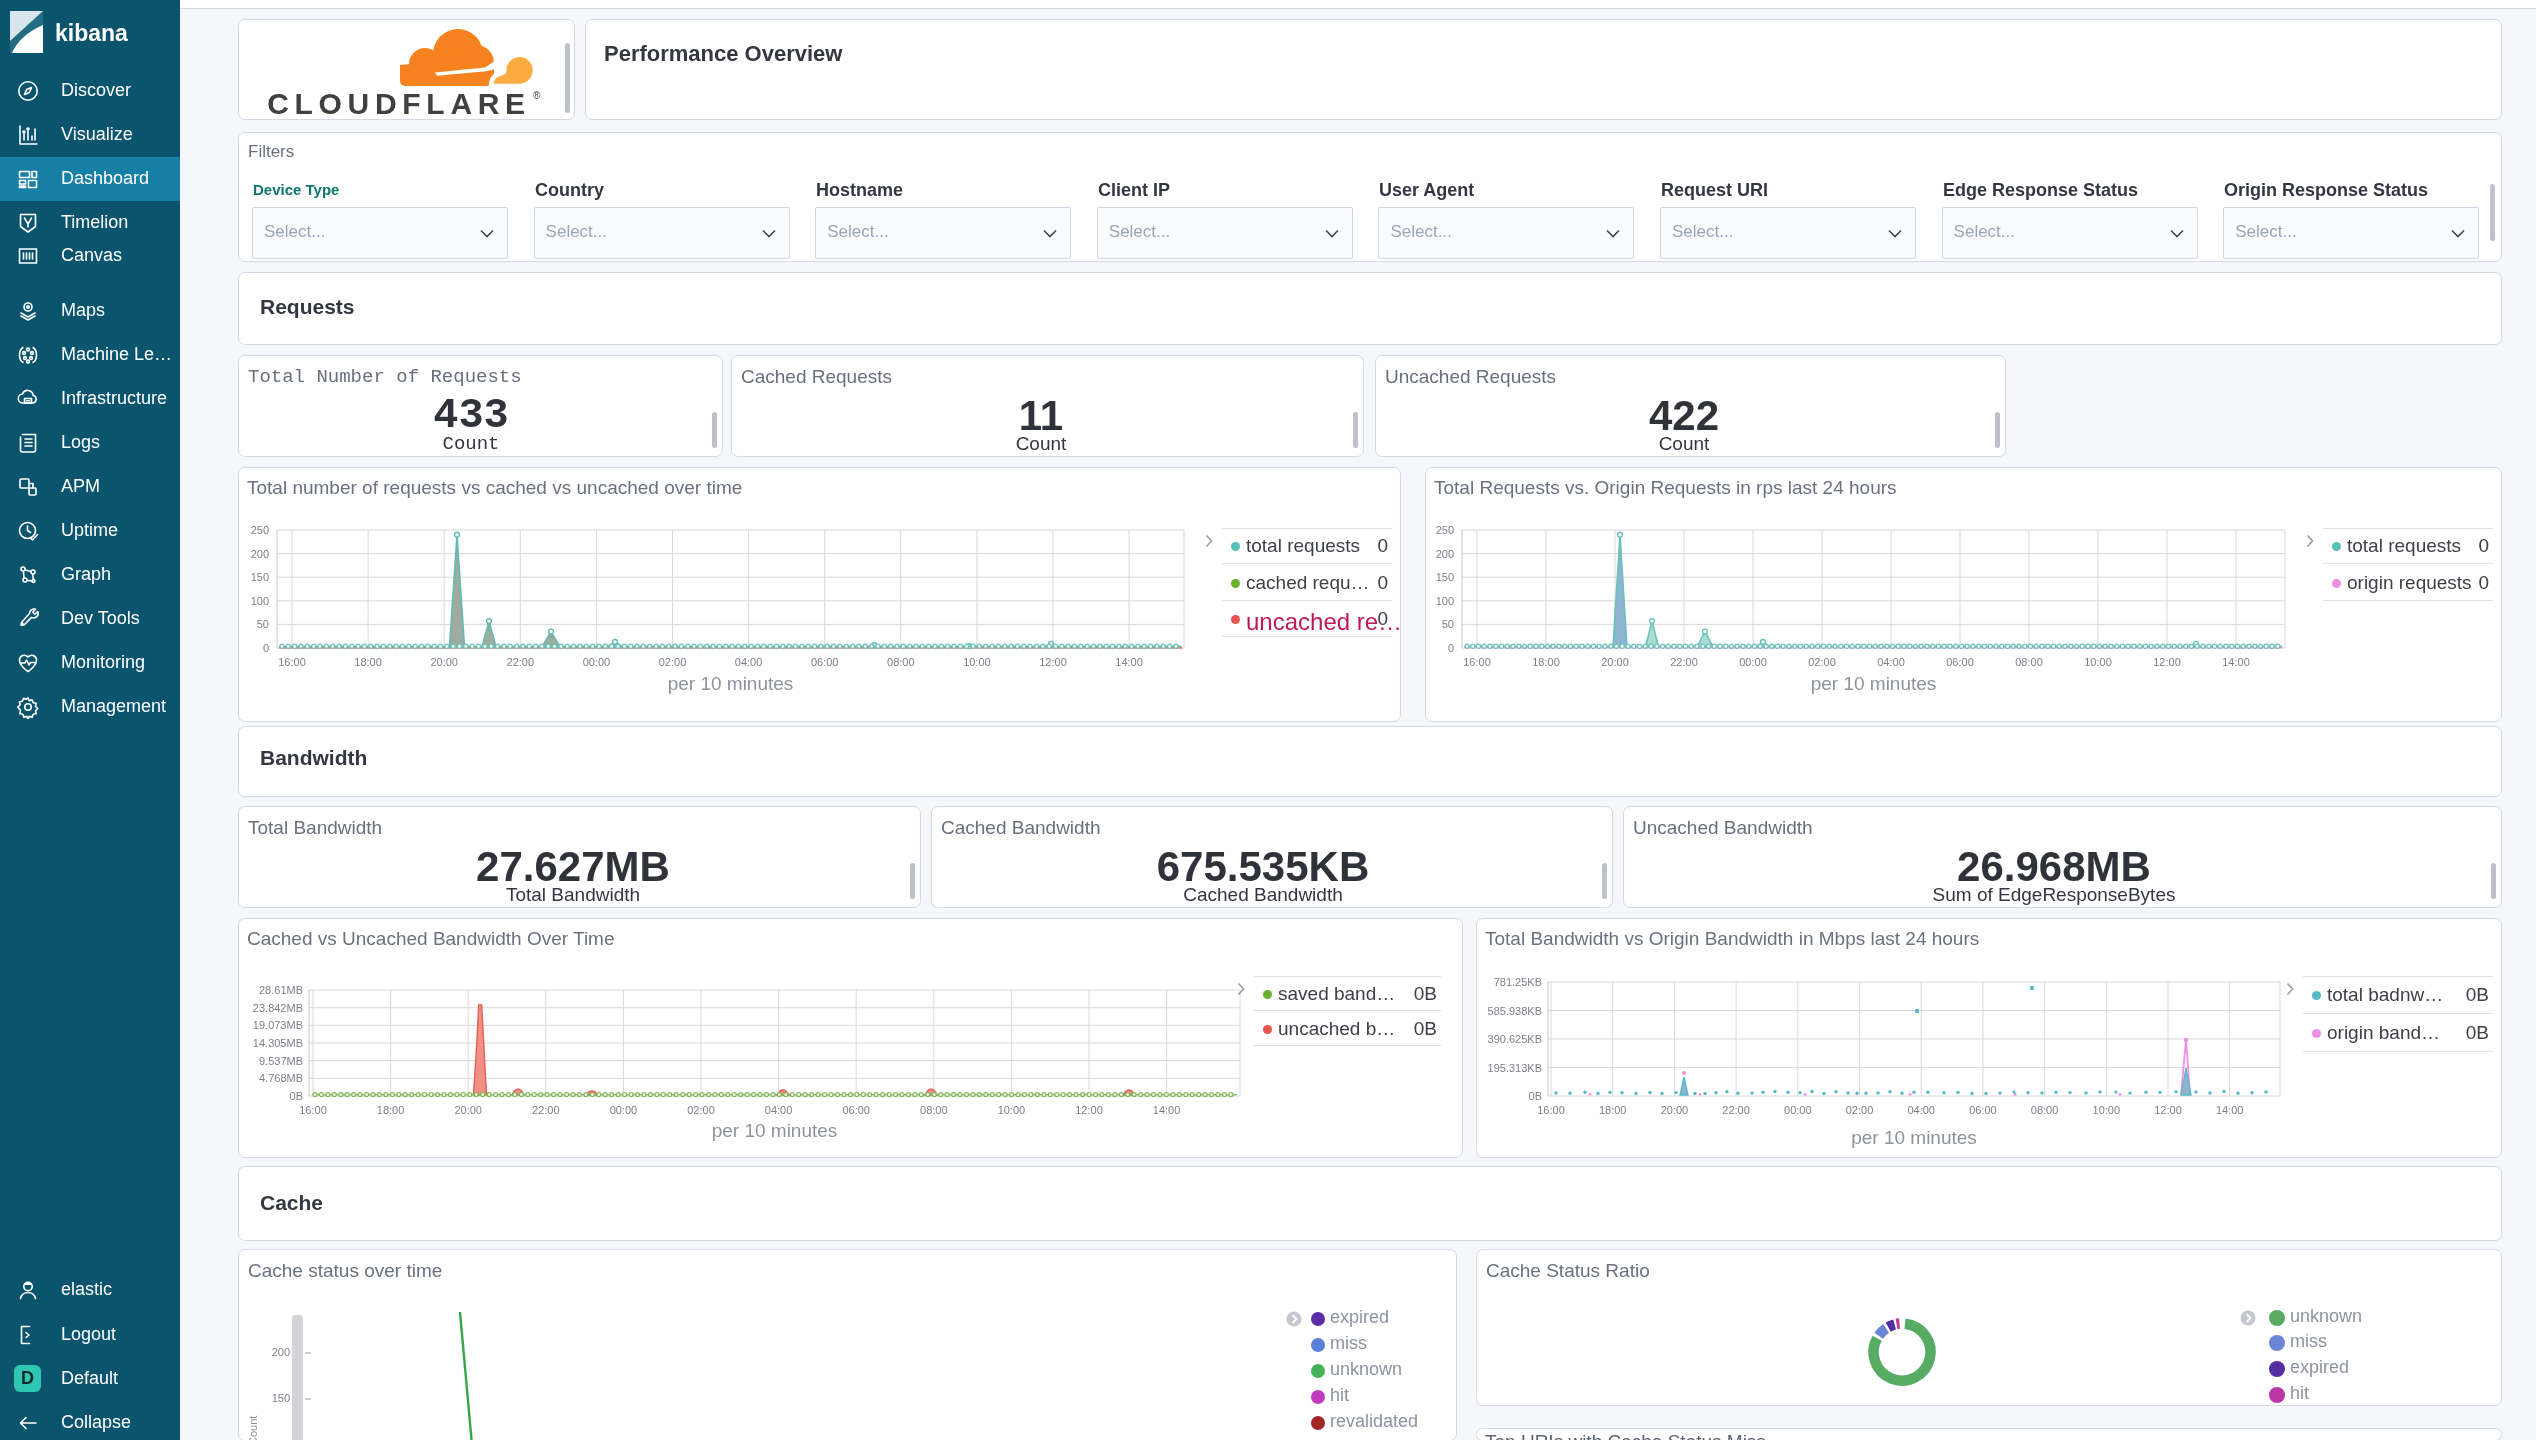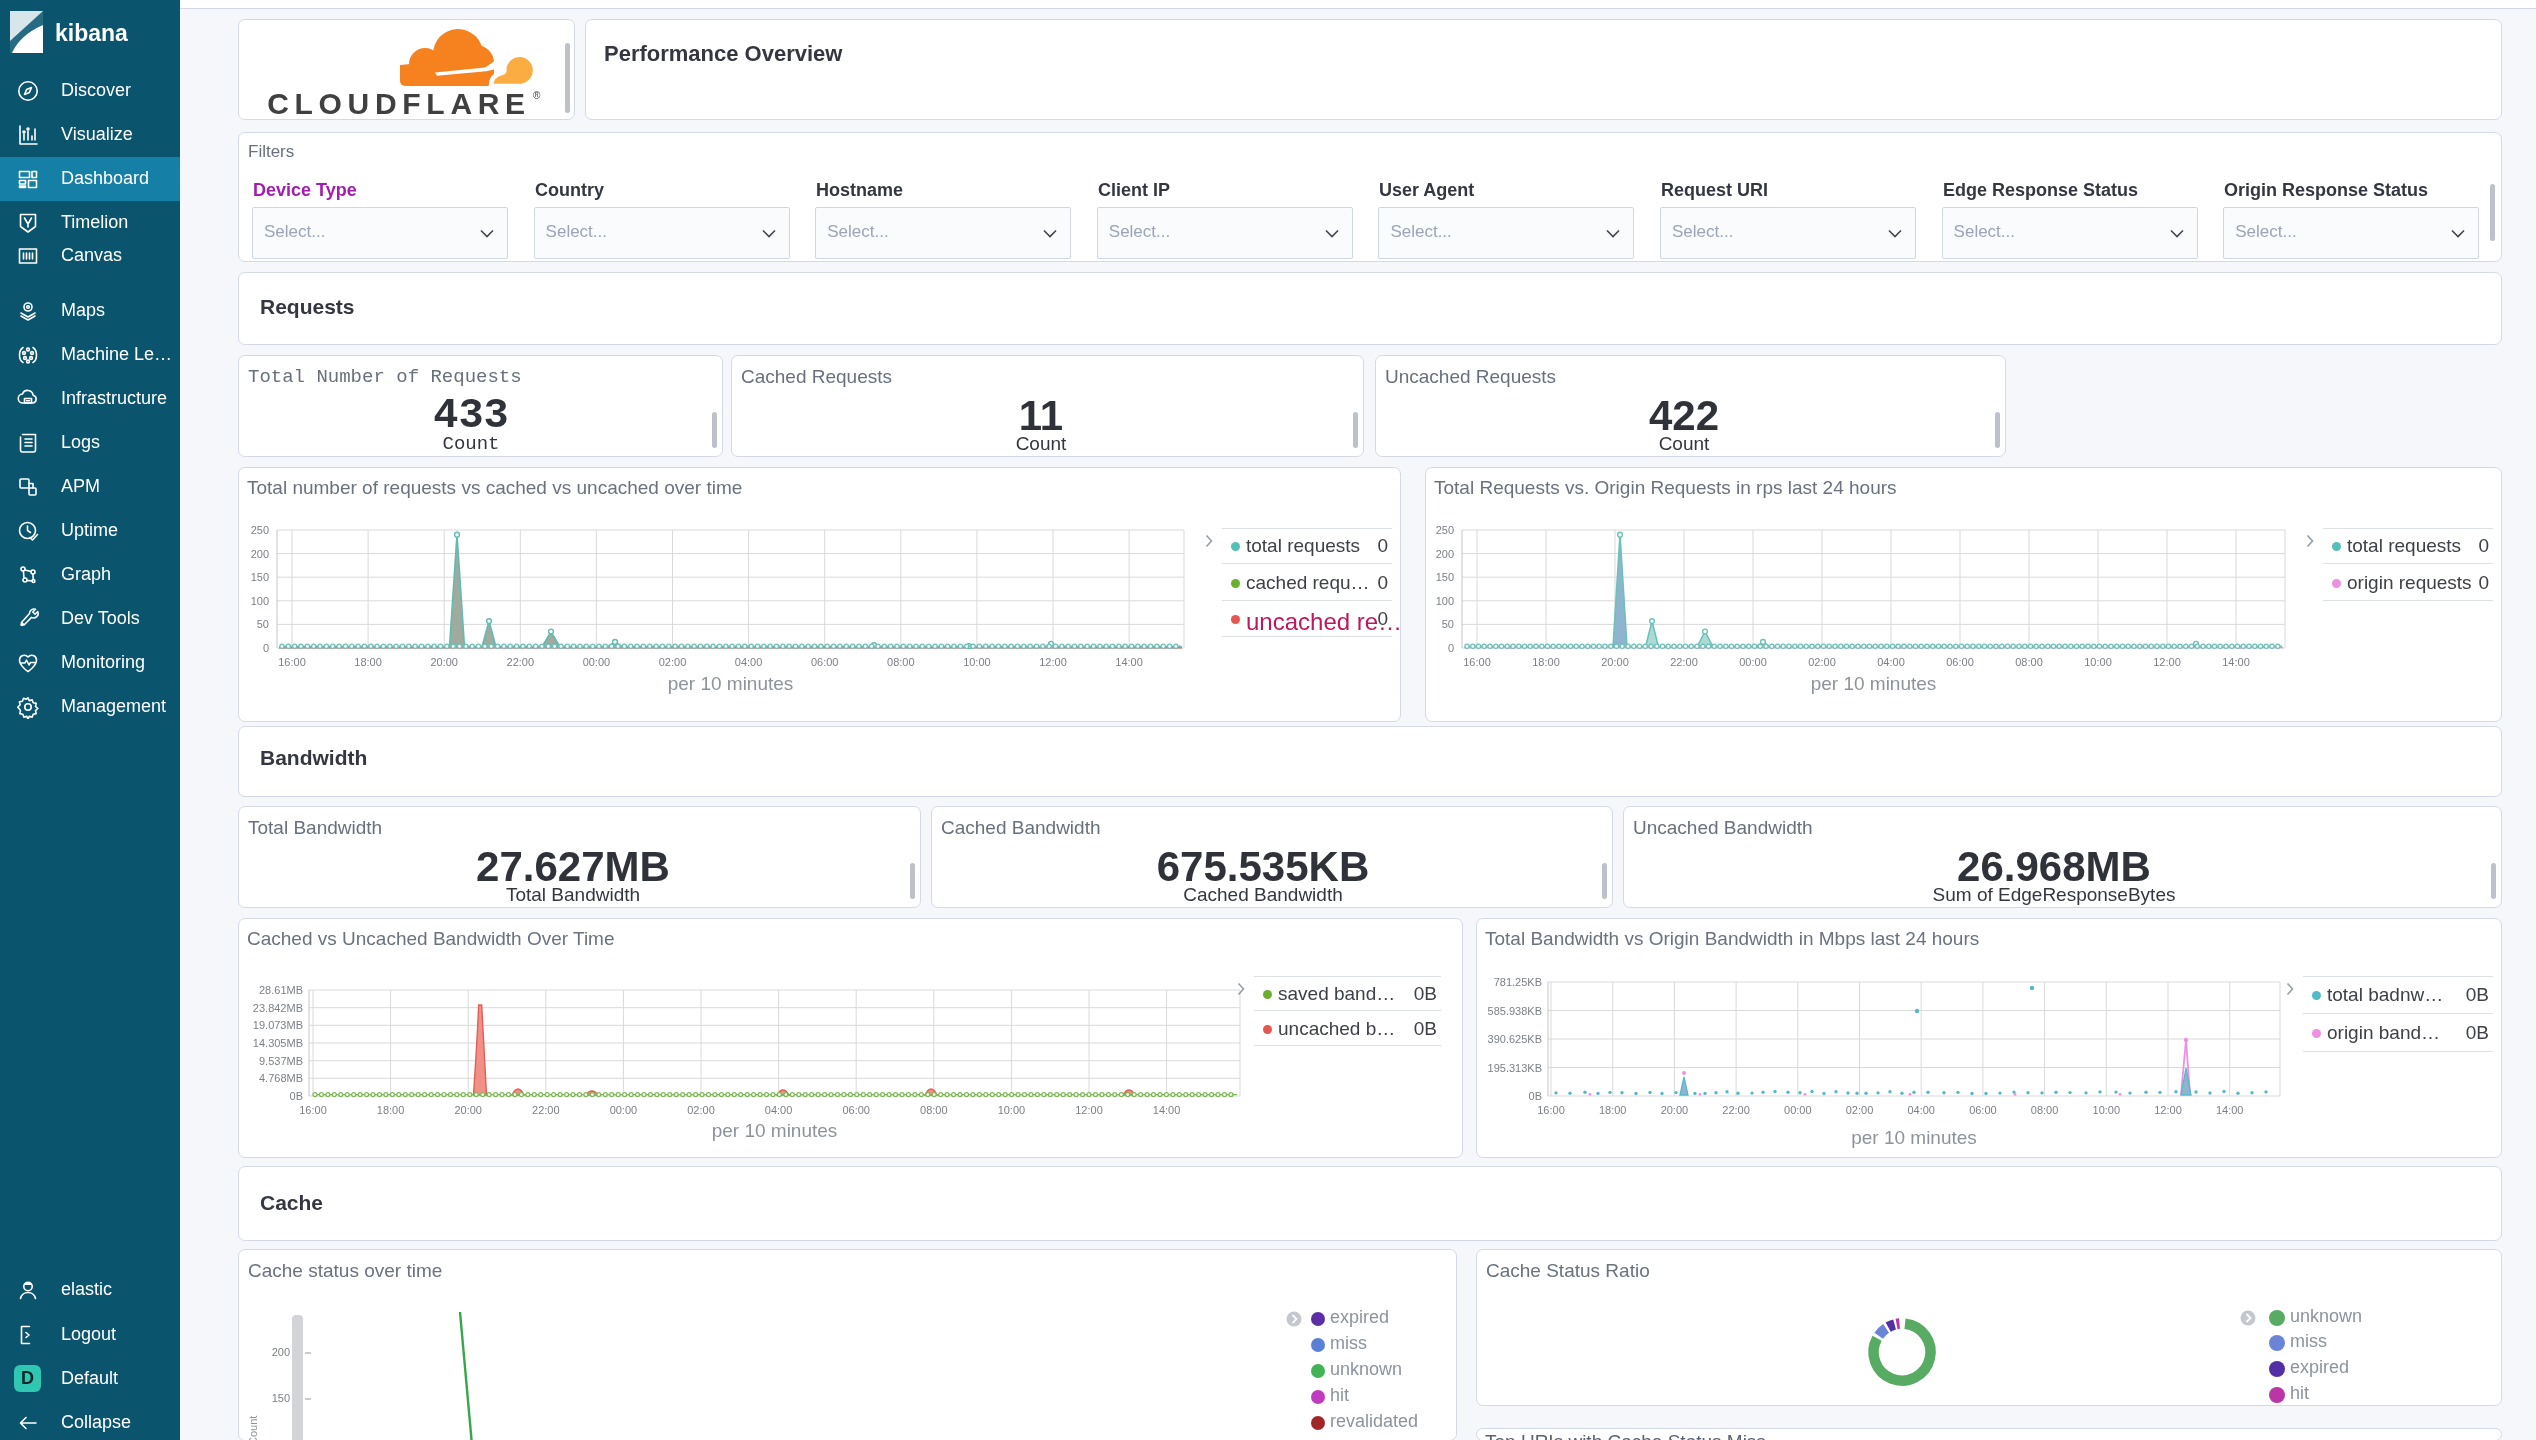--- a/index.html
+++ b/index.html
@@ -182,21 +182,21 @@
 <text x="160" y="94" text-anchor="middle" font-family="Liberation Sans, sans-serif" font-size="30" font-weight="700" letter-spacing="5.7" fill="#404041">CLOUDFLARE</text>
 <text x="294" y="79" font-family="Liberation Sans, sans-serif" font-size="10" fill="#404041">®</text>
 </svg>
       <div style="position:absolute;left:326px;top:23px;width:5px;height:70px;background:#bdc2ca;border-radius:3px;"></div>
     </div>
     <div class="panel" style="left:585px;top:19px;width:1917px;height:101px;overflow:hidden;">
       <div style="position:absolute;left:18px;top:20px;font-size:22px;line-height:28px;color:#343741;font-weight:700;white-space:nowrap;">Performance Overview</div>
     </div>
     <div class="panel" style="left:238px;top:132px;width:2264px;height:130px;overflow:hidden;padding-left:8px;">
       <div style="position:absolute;left:9px;top:8px;font-size:17px;line-height:21px;color:#69707d;font-weight:400;white-space:nowrap;">Filters</div>
-      <div style="position:absolute;left:14px;top:46px;font-size:18px;line-height:22px;color:#a21caf;font-weight:700;white-space:nowrap;">Device Type</div>
+      <div style="position:absolute;left:14px;top:46px;font-size:15px;line-height:22px;color:#0f766e;font-weight:700;white-space:nowrap;">Device Type</div>
       <div style="position:absolute;left:13px;top:74px;width:256px;height:52px;background:#fafbfd;border:1px solid #cfd7e2;border-radius:2px;">
         <div style="position:absolute;left:11px;top:14px;font-size:17px;color:#9aa5b8;">Select...</div>
         <svg style="position:absolute;right:13px;top:21px" width="14" height="9" viewBox="0 0 14 9">
           <path d="M1 1.5 L7 7.5 L13 1.5" fill="none" stroke="#41454d" stroke-width="1.6"></path>
         </svg>
       </div>
       <div style="position:absolute;left:296px;top:46px;font-size:18px;line-height:22px;color:#343741;font-weight:700;white-space:nowrap;">Country</div>
       <div style="position:absolute;left:294.6px;top:74px;width:256px;height:52px;background:#fafbfd;border:1px solid #cfd7e2;border-radius:2px;">
         <div style="position:absolute;left:11px;top:14px;font-size:17px;color:#9aa5b8;">Select...</div>
         <svg style="position:absolute;right:13px;top:21px" width="14" height="9" viewBox="0 0 14 9">

